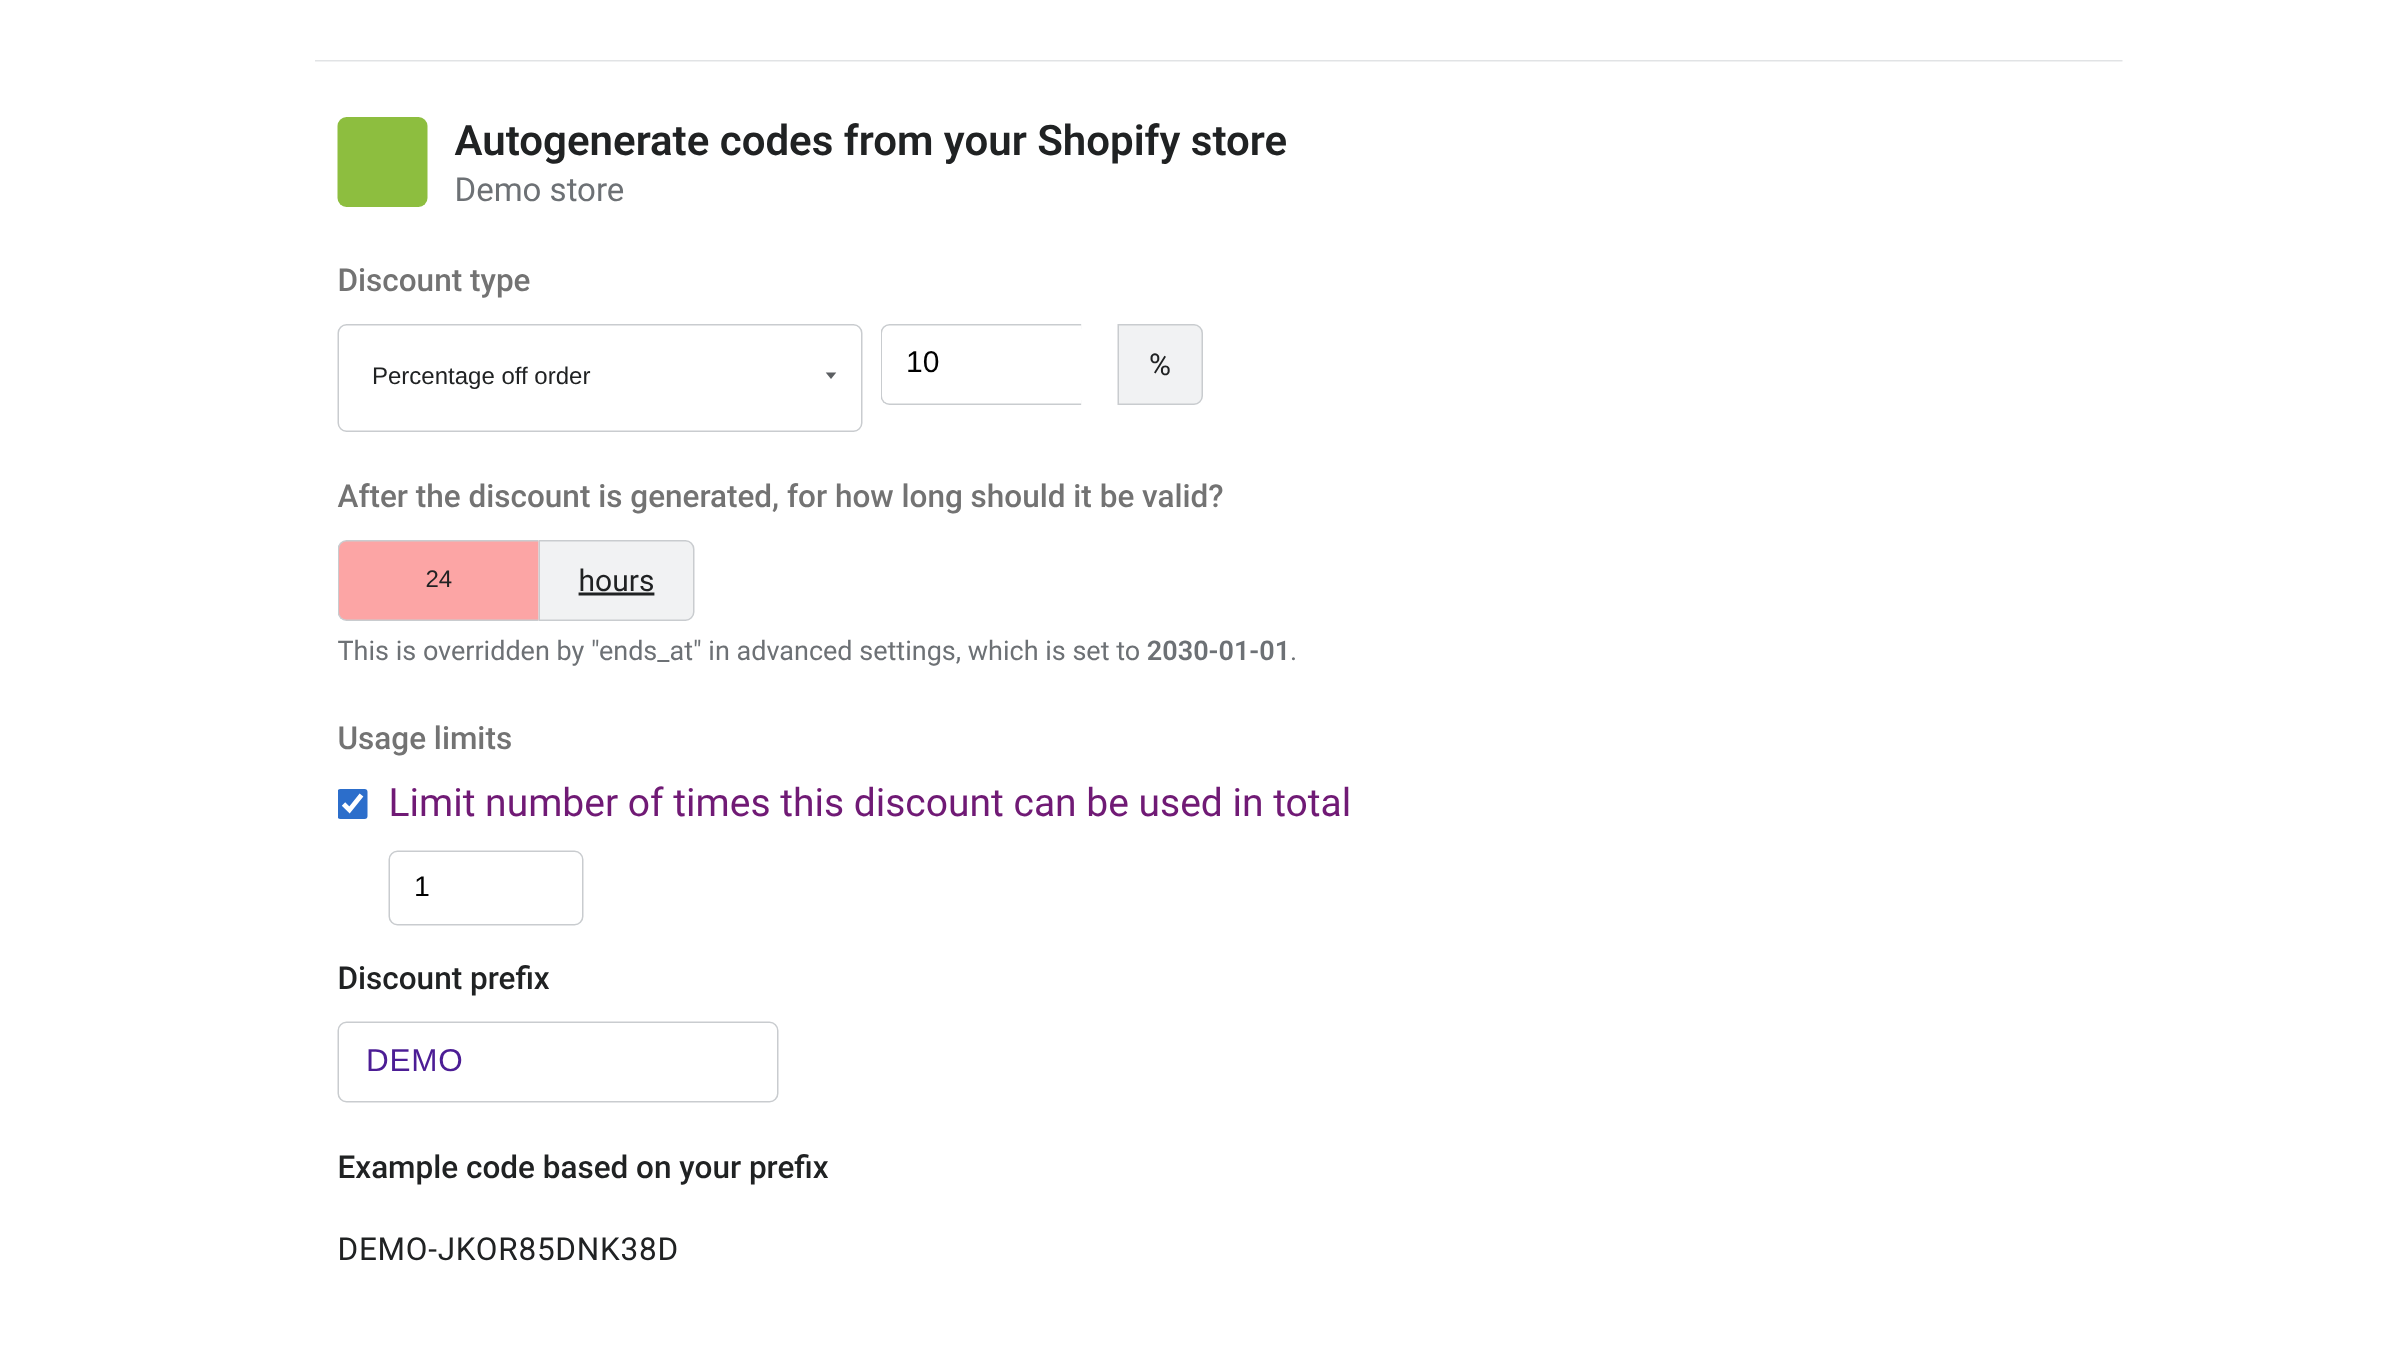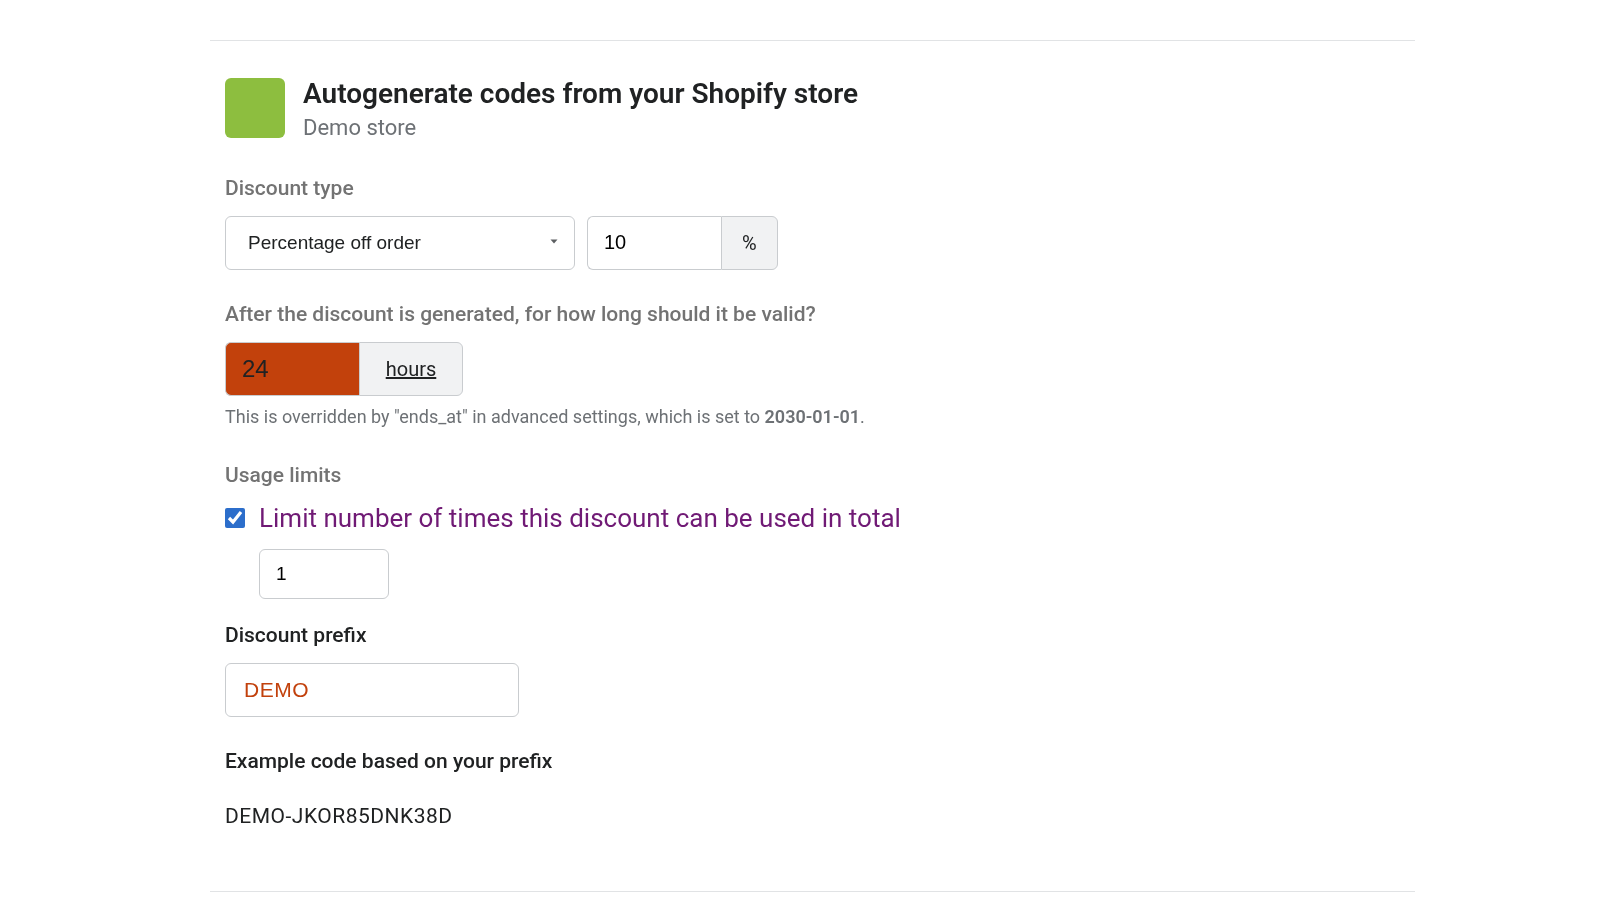--- a/index.html
+++ b/index.html
@@ -65,41 +65,42 @@
       display: flex;
       gap: 12px;
       margin-bottom: 32px;
     }
     .select-wrapper {
       position: relative;
       width: 350px;
     }
     .select {
       width: 100%;
-      height: 54px;
+      height: 72px;
       padding: 0 16px 0 22px;
-      font-size: 19px;
+      font-size: 16px;
       color: #202223;
       border: 1px solid #c9cccf;
       border-radius: 6px;
       background: #ffffff;
       appearance: none;
       cursor: pointer;
     }
     .select-chevron {
       position: absolute;
       right: 14px;
       top: 50%;
       transform: translateY(-50%);
       pointer-events: none;
       color: #5c5f62;
     }
     .input-addon-group {
       display: flex;
       height: 54px;
+      gap: 24px;
     }
     .input-addon-group .text-input {
       width: 134px;
       padding: 0 16px;
       font-size: 20px;
       border: 1px solid #c9cccf;
       border-right: none;
       border-radius: 6px 0 0 6px;
       background: #ffffff;
     }
@@ -114,25 +115,26 @@
       border: 1px solid #c9cccf;
       border-radius: 0 6px 6px 0;
     }
     .disabled-group {
       display: flex;
       height: 54px;
     }
     .disabled-group .text-input {
       width: 134px;
       padding: 0 16px;
-      font-size: 24px;
+      text-align: center;
+      font-size: 16px;
       border: 1px solid #c9cccf;
       border-right: none;
       border-radius: 6px 0 0 6px;
-      background: #c2410c;
+      background: #fca5a5;
       color: #202223;
     }
     .disabled-group .addon {
       border-radius: 0 6px 6px 0;
       min-width: 104px;
       text-decoration: underline;
     }
     .validity-group {
       margin-bottom: 10px;
     }
@@ -194,21 +196,21 @@
     }
     .prefix-input {
       width: 294px;
       height: 54px;
       padding: 0 18px;
       font-size: 21px;
       letter-spacing: 0.5px;
       border: 1px solid #c9cccf;
       border-radius: 6px;
       background: #ffffff;
-      color: #c2410c;
+      color: #4c1d95;
     }
     .example-code {
       font-size: 21px;
       color: #202223;
       letter-spacing: 0.5px;
       line-height: 54px;
     }
     .checkbox-gap {
       margin-bottom: 18px;
     }

